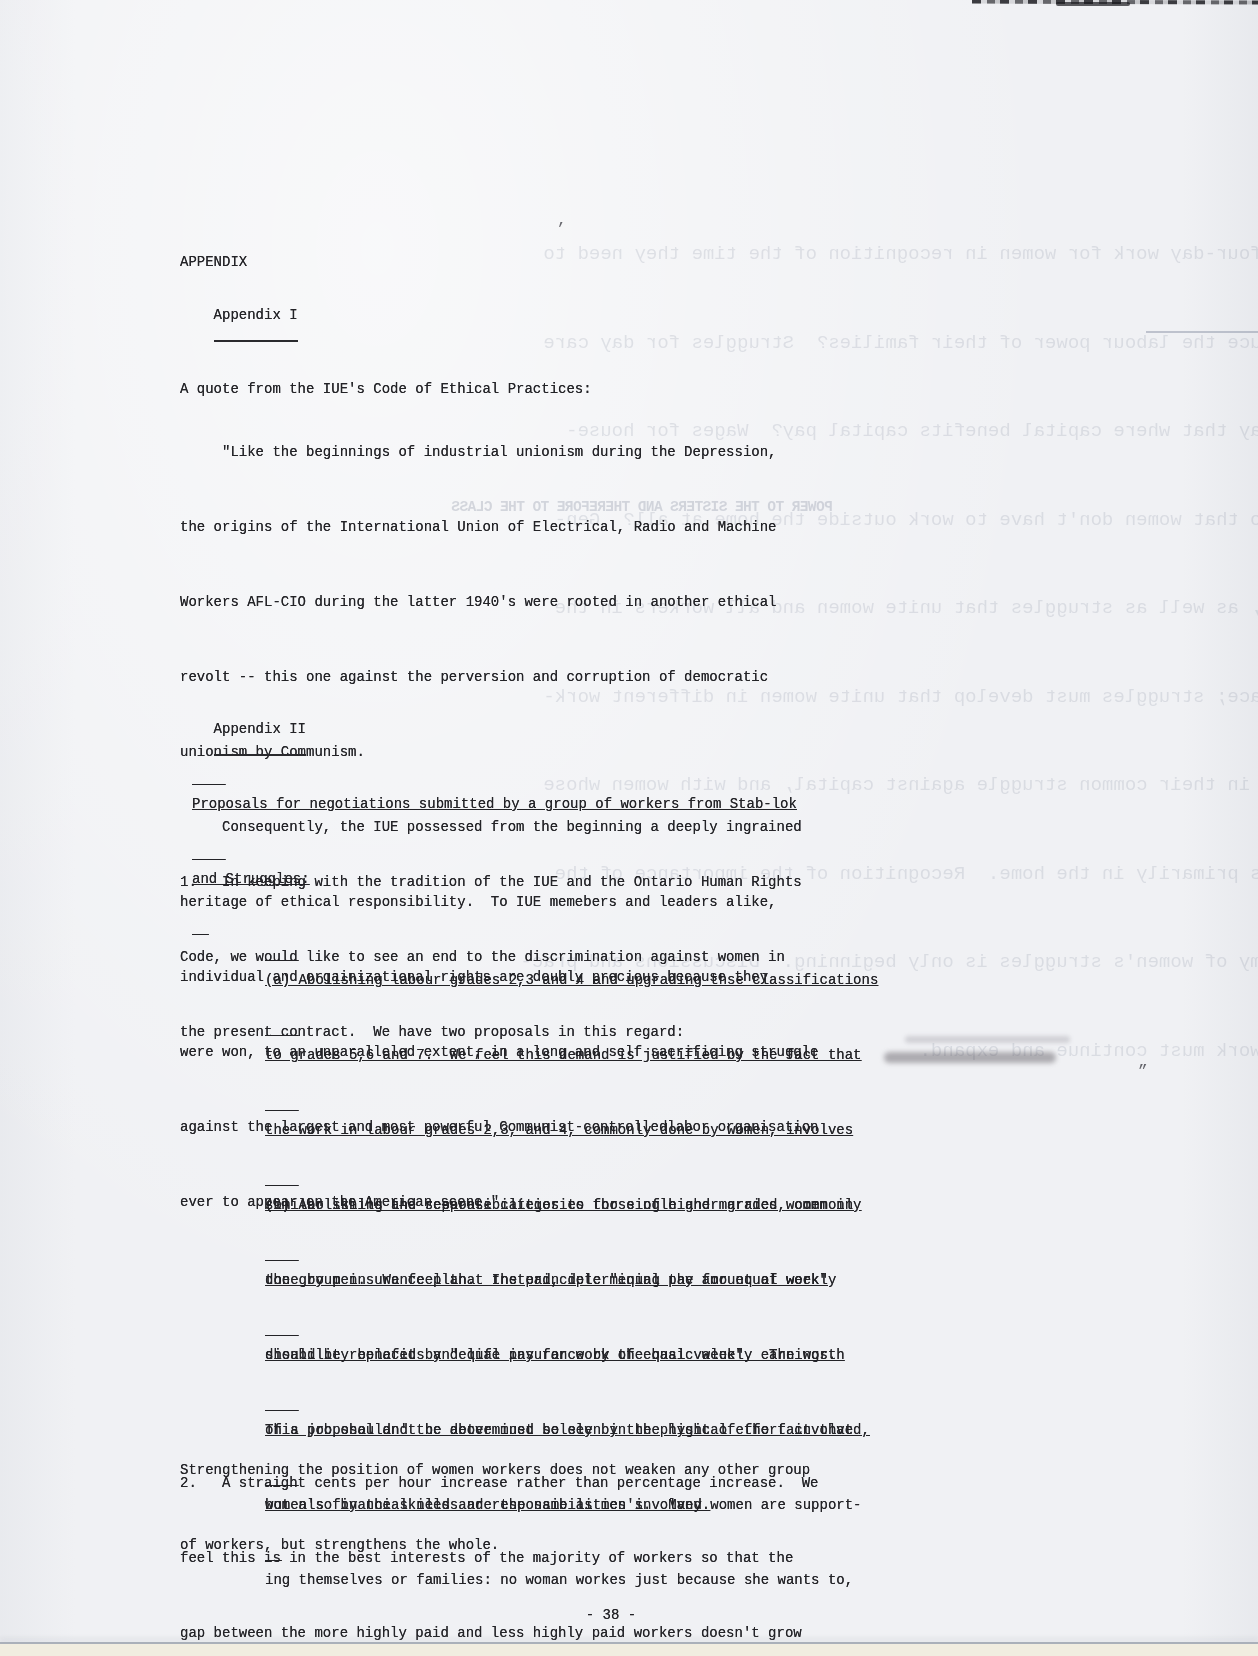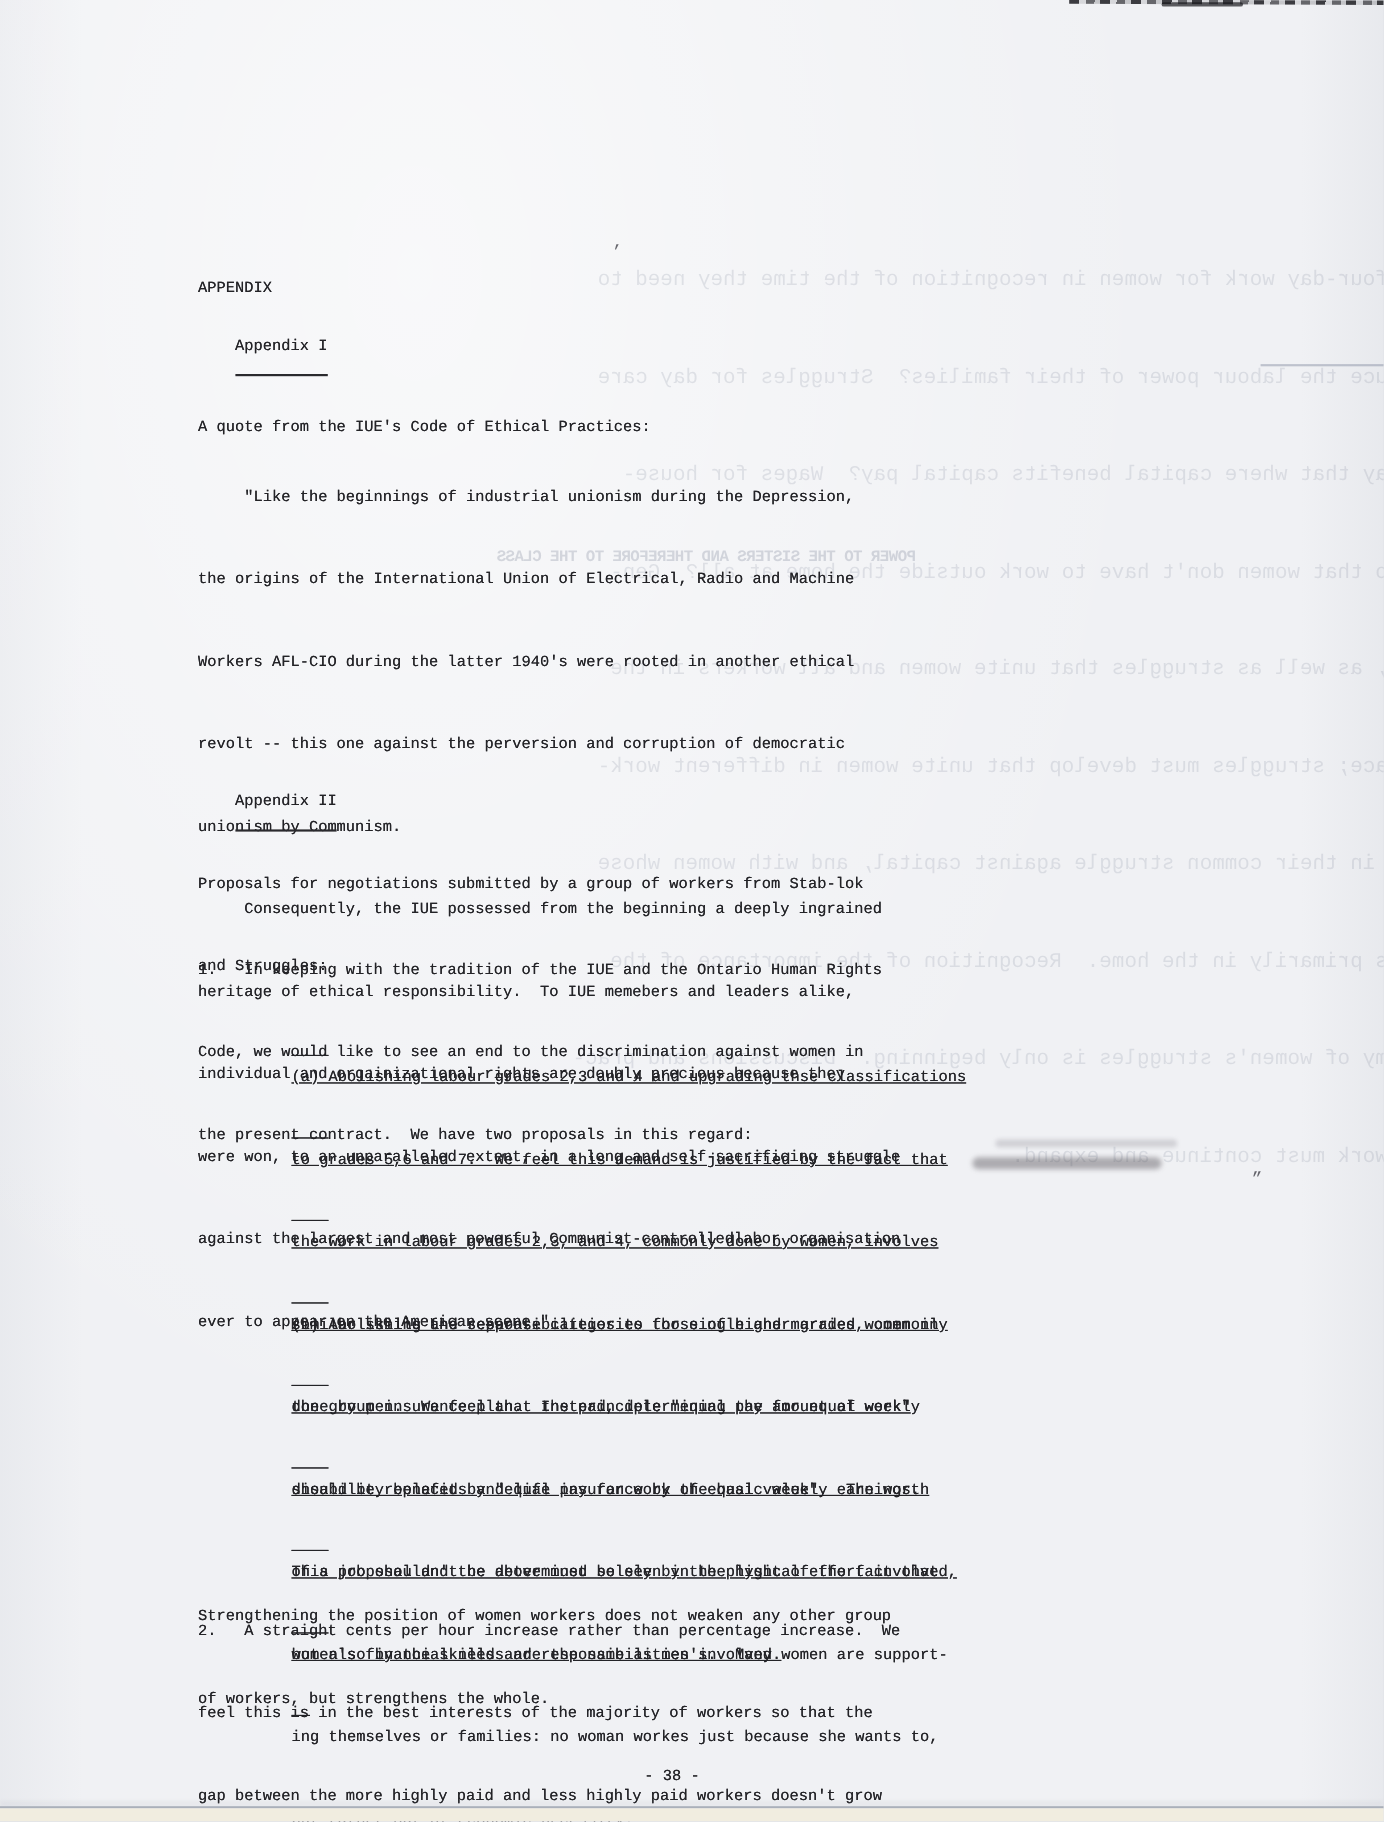--- a/index.html
+++ b/index.html
@@ -154,21 +154,21 @@
     <div class="ln">individual and orgainizational rights are doubly precious because they</div>
     <div class="ln">were won, to an unparalleled extent, in a long and self-sacrificing struggle</div>
     <div class="ln">against the largest and most powerful Communist-controlledlabor organisation</div>
     <div class="ln">ever to appear on the American scene."</div>
   </div>
 
   <div class="block" style="top:692px;left:180px;">
     <span class="underlined">Appendix II</span>
   </div>
 
-  <div class="block" style="top:742px;left:180px;">
+  <div class="block" style="top:742px;left:192px;text-decoration:underline;">
     <div class="ln">Proposals for negotiations submitted by a group of workers from Stab-lok</div>
     <div class="ln">and Struggles:</div>
   </div>
 
   <div class="block" style="top:820px;left:180px;">
     <div class="ln">1.   In keeping with the tradition of the IUE and the Ontario Human Rights</div>
     <div class="ln">Code, we would like to see an end to the discrimination against women in</div>
     <div class="ln">the present contract.  We have two proposals in this regard:</div>
   </div>
 

